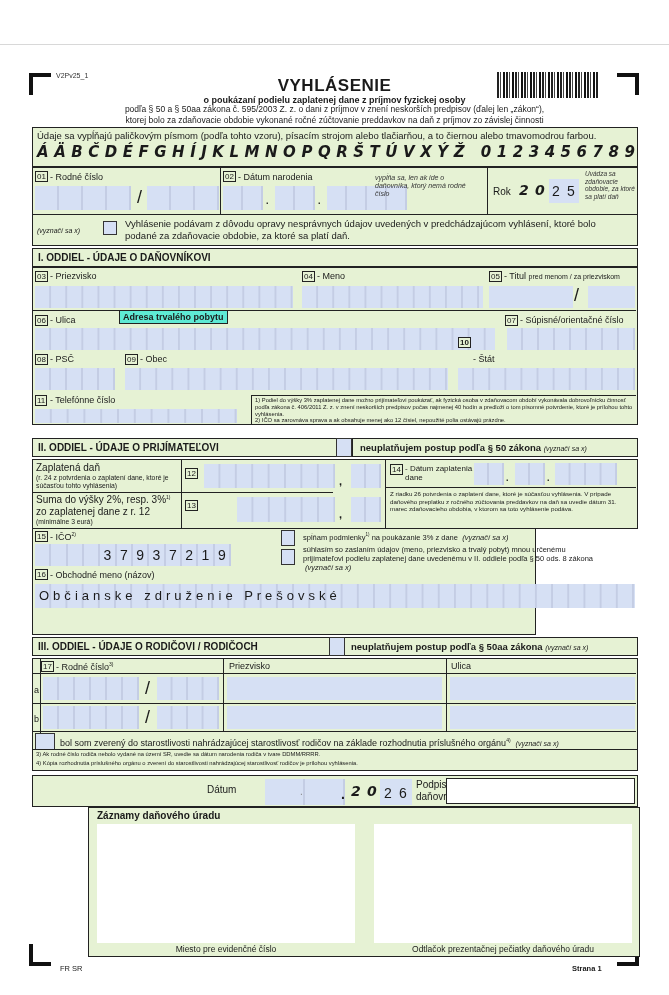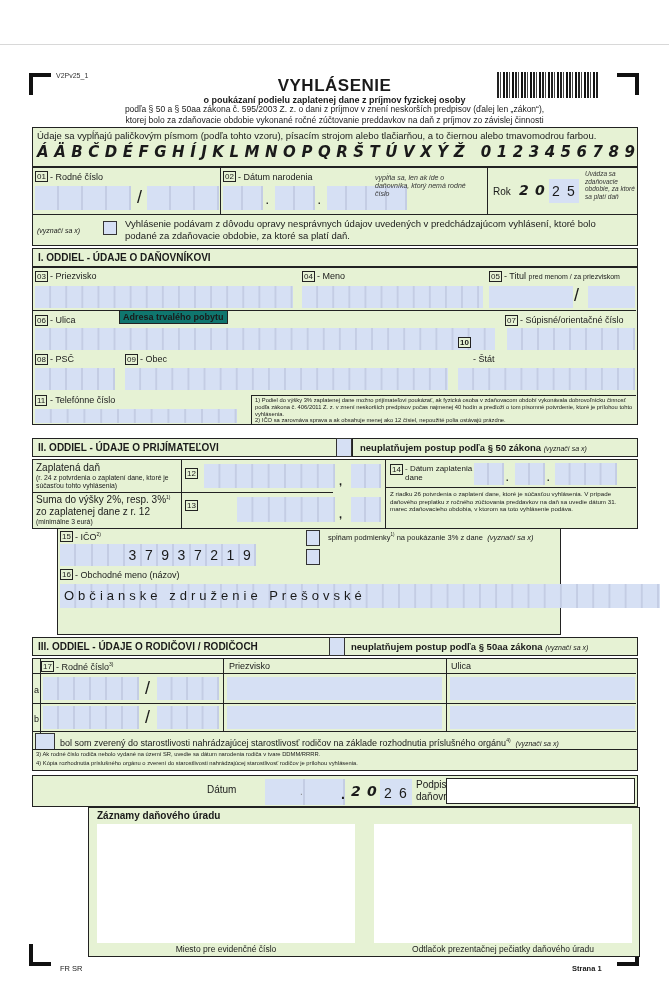--- a/index.html
+++ b/index.html
@@ -145,21 +145,21 @@
   <div class="numbox" style="left:456px; top:3px;">05</div>
   <div class="lbl" style="left:471px; top:3px;"><span>- Titul</span> <span class="small">pred menom / za priezviskom</span></div>
   <div class="box" style="left:456px; top:18px; width:84px; height:22px;"></div>
   <div class="lbl" style="left:541px; top:17px; font-size:18px;">/</div>
   <div class="box" style="left:555px; top:18px; width:47px; height:22px;"></div>
 
   <div class="hline" style="left:0; top:42px; width:603px;"></div>
 
   <div class="numbox" style="left:2px; top:47px;">06</div>
   <div class="lbl" style="left:17px; top:47px;">- Ulica</div>
-  <div class="lbl bold" style="left:86px; top:42px; border:1px solid #222; padding:1px 3px; background:#0f766e; font-size:9px;">Adresa trvalého pobytu</div>
+  <div class="lbl bold" style="left:86px; top:42px; border:1px solid #222; padding:1px 3px; background:#5eead4; font-size:9px;">Adresa trvalého pobytu</div>
   <div class="numbox" style="left:472px; top:47px;">07</div>
   <div class="lbl" style="left:487px; top:47px;">- Súpisné/orientačné číslo</div>
   <div class="box ticks" style="left:2px; top:60px; width:460px; height:22px; background-size:16.1px 100%;"></div>
   <div class="box ticks" style="left:474px; top:60px; width:128px; height:22px; background-size:16px 100%;"></div>
 
   <div class="numbox" style="left:2px; top:86px;">08</div>
   <div class="lbl" style="left:17px; top:86px;">- PSČ</div>
   <div class="numbox" style="left:92px; top:86px;">09</div>
   <div class="lbl" style="left:107px; top:86px;">- Obec</div>
   <div class="numbox" style="left:425px; top:69px;font-weight:bold;">10</div>
@@ -210,21 +210,21 @@
   <div class="lbl" style="left:372px; top:4px; width:70px; font-size:8px; line-height:9px;"><span>- Dátum zaplatenia dane</span></div>
   <div class="box ticks" style="left:441px; top:3px; width:30px; height:22px; background-size:15px 100%;"></div>
   <div class="lbl bold" style="left:473px; top:13px;">.</div>
   <div class="box ticks" style="left:482px; top:3px; width:30px; height:22px; background-size:15px 100%;"></div>
   <div class="lbl bold" style="left:514px; top:13px;">.</div>
   <div class="box ticks" style="left:522px; top:3px; width:62px; height:22px; background-size:15.5px 100%;"></div>
   <div class="hline" style="left:352px; top:27px; width:251px;"></div>
   <div class="lbl" style="left:357px; top:30px; width:240px; font-size:6.2px; line-height:7.5px;">Z riadku 26 potvrdenia o zaplatení dane, ktoré je súčasťou vyhlásenia. V prípade daňového preplatku z ročného zúčtovania preddavkov na daň sa uvedie dátum 31. marec zdaňovacieho obdobia, v ktorom sa toto vyhlásenie podáva.</div>
 </div>
 
-<div class="panel" style="left:32px; top:528px; width:504px; height:107px;margin-left:25px;">
+<div class="panel" style="left:32px; top:528px; width:504px; height:107px;">
   <div class="numbox" style="left:2px; top:2px;">15</div>
   <div class="lbl" style="left:17px; top:2px;"><span>- IČO</span><sup style="font-size:5px;">2)</sup></div>
   <div class="box" style="left:2px; top:15px; width:196px; height:22px;">
     <div id="ico-cells" style="display:flex; height:100%;">
         <div style="flex: 1 1 0%; border-right: 2px solid rgb(196, 205, 228); text-align: center; font-size: 14px; line-height: 22px;"></div>
         <div style="flex: 1 1 0%; border-right: 2px solid rgb(196, 205, 228); text-align: center; font-size: 14px; line-height: 22px;"></div>
         <div style="flex: 1 1 0%; border-right: 2px solid rgb(196, 205, 228); text-align: center; font-size: 14px; line-height: 22px;"></div>
         <div style="flex: 1 1 0%; border-right: 2px solid rgb(196, 205, 228); text-align: center; font-size: 14px; line-height: 22px;"></div>
         <div style="flex: 1 1 0%; border-right: 2px solid rgb(196, 205, 228); text-align: center; font-size: 14px; line-height: 22px;">3</div>
         <div style="flex: 1 1 0%; border-right: 2px solid rgb(196, 205, 228); text-align: center; font-size: 14px; line-height: 22px;">7</div>
@@ -235,20 +235,21 @@
         <div style="flex: 1 1 0%; border-right: 2px solid rgb(196, 205, 228); text-align: center; font-size: 14px; line-height: 22px;">1</div>
         <div style="flex: 1 1 0%; border-right: 2px solid rgb(196, 205, 228); text-align: center; font-size: 14px; line-height: 22px;">9</div>
       </div>
   </div>
   <div class="numbox" style="left:2px; top:40px;">16</div>
   <div class="lbl" style="left:17px; top:41px;">- Obchodné meno (názov)</div>
 
   <div class="chk" style="left:248px; top:1px; height:16px;"></div>
   <div class="lbl" style="left:270px; top:3px; font-size:7.5px;"><span>spĺňam podmienky</span><sup style="font-size:4.5px;">1)</sup> <span>na poukázanie 3% z dane</span> &nbsp;<span class="ital">(vyznačí sa x)</span></div>
   <div class="chk" style="left:248px; top:20px; height:16px;"></div>
+  <div class="lbl" style="left:270px; top:16px; width:300px; font-size:7.5px; line-height:9.2px;"><span>súhlasím so zaslaním údajov (meno, priezvisko a trvalý pobyt) mnou určenému prijímateľovi podielu zaplatenej dane uvedenému v II. oddiele podľa § 50 ods. 8 zákona</span> &nbsp;<span class="ital">(vyznačí sa x)</span></div>
 
   <div class="box ticks" style="left:2px; top:55px; width:600px; height:24px; background-size:16.2px 100%;">
     <span class="cell-text" style="left:4px; top:4px; white-space:pre; font-size:13px; letter-spacing:0.2px;">O b č i a n s k e   z d r u ž e n i e   P r e š o v s k é</span>
   </div>
 </div>
 
 <div class="sec-head" style="left:32px; top:637px; width:606px; height:19px; line-height:17px;">
   <span>III. ODDIEL - ÚDAJE O RODIČOVI / RODIČOCH</span>
 </div>
 <div class="chk" style="left:329px; top:637px; width:16px; height:19px;"></div>

